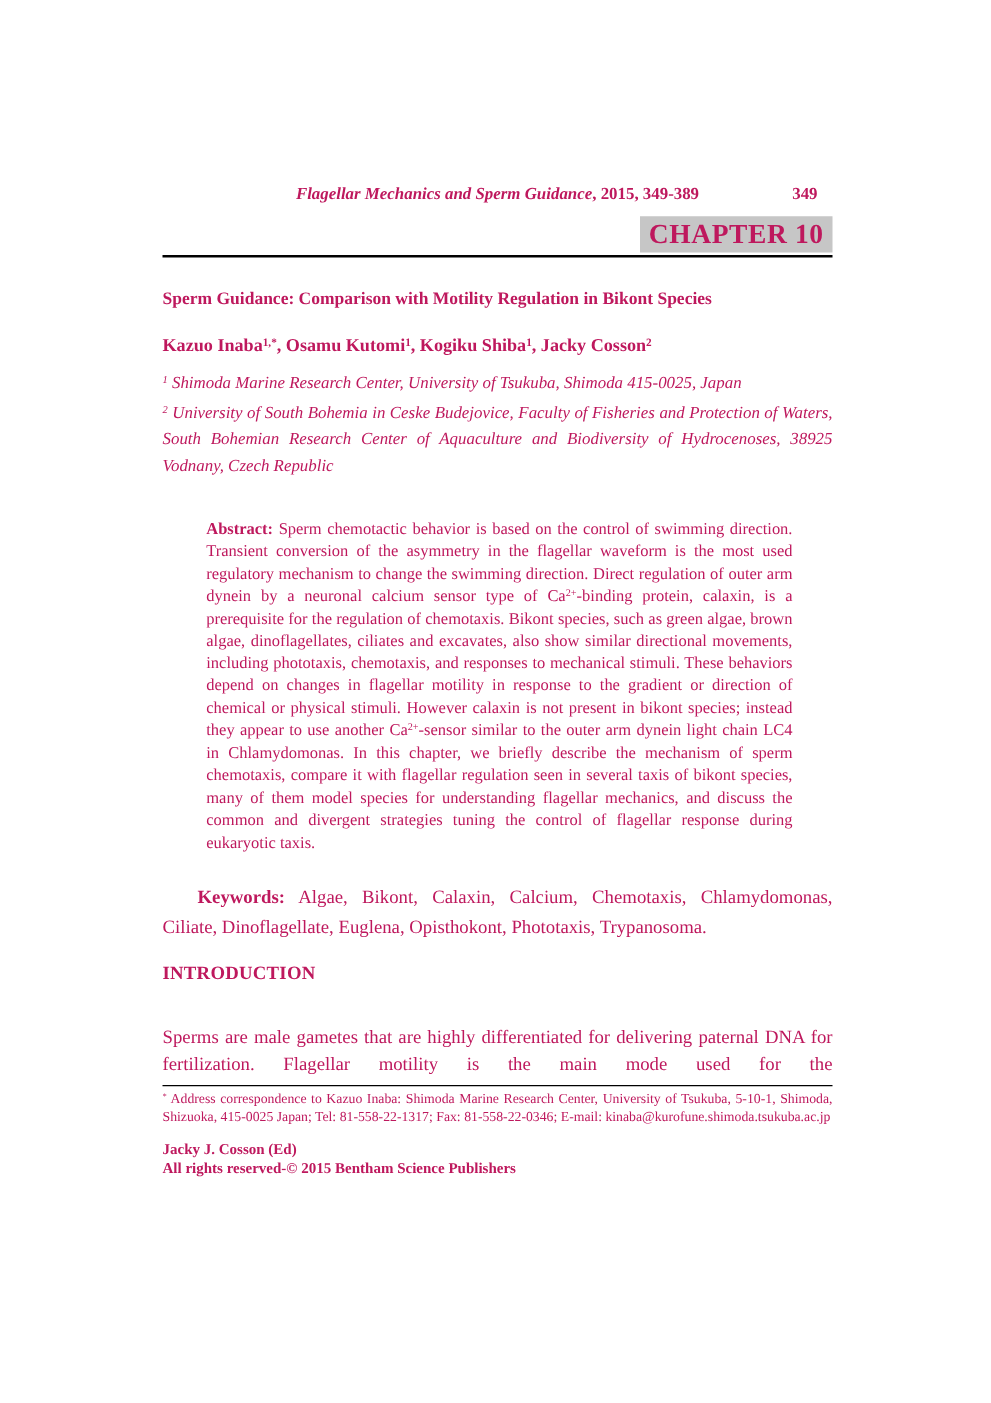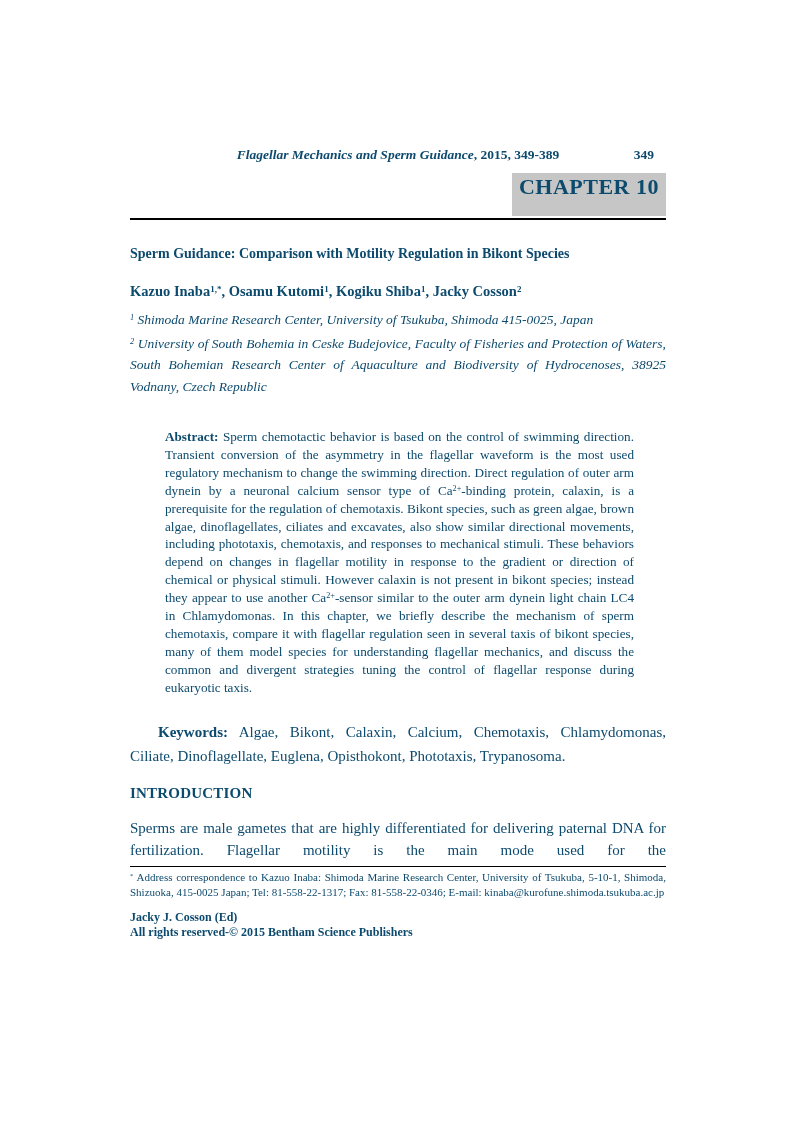--- a/index.html
+++ b/index.html
@@ -4,21 +4,21 @@
 <style>
   * { margin: 0; padding: 0; box-sizing: border-box; }
   html, body { background: #ffffff; }
   .page {
     position: relative;
     width: 793px;
     height: 1122px;
     margin: 0 auto;
     background: #ffffff;
     font-family: "Liberation Serif", "DejaVu Serif", serif;
-    color: #0c4a6e;
+    color: #be185d;
     overflow: hidden;
   }
   .content {
     position: absolute;
     left: 130px;
     top: 147px;
     width: 536px;
   }
 
   
@@ -40,21 +40,21 @@
   
   .chapter-row {
     margin-top: 7px;
     display: flex;
     justify-content: flex-end;
   }
   .chapter-banner {
     background: #c6c6c6;
     font-size: 22px;
     font-weight: bold;
-    padding: 1px 7px 16px 7px;
+    padding: 1px 7px 2px 7px;
     letter-spacing: 0.5px;
   }
   .chapter-rule {
     margin-top: 2px;
     border-bottom: 2.5px solid #000;
     width: 100%;
   }
 
   
   .chapter-title {
@@ -116,21 +116,21 @@
   .it { }
 
   
   .section-heading {
     margin-top: 17px;
     font-size: 15px;
     font-weight: bold;
     letter-spacing: 0.2px;
   }
   .body-paragraph {
-    margin-top: 15px;
+    margin-top: 31px;
     font-size: 15px;
     line-height: 22px;
     text-align: justify;
     text-align-last: justify;
   }
 
   
   .footnote-rule {
     margin-top: 5px;
     border-top: 1.5px solid #000;

